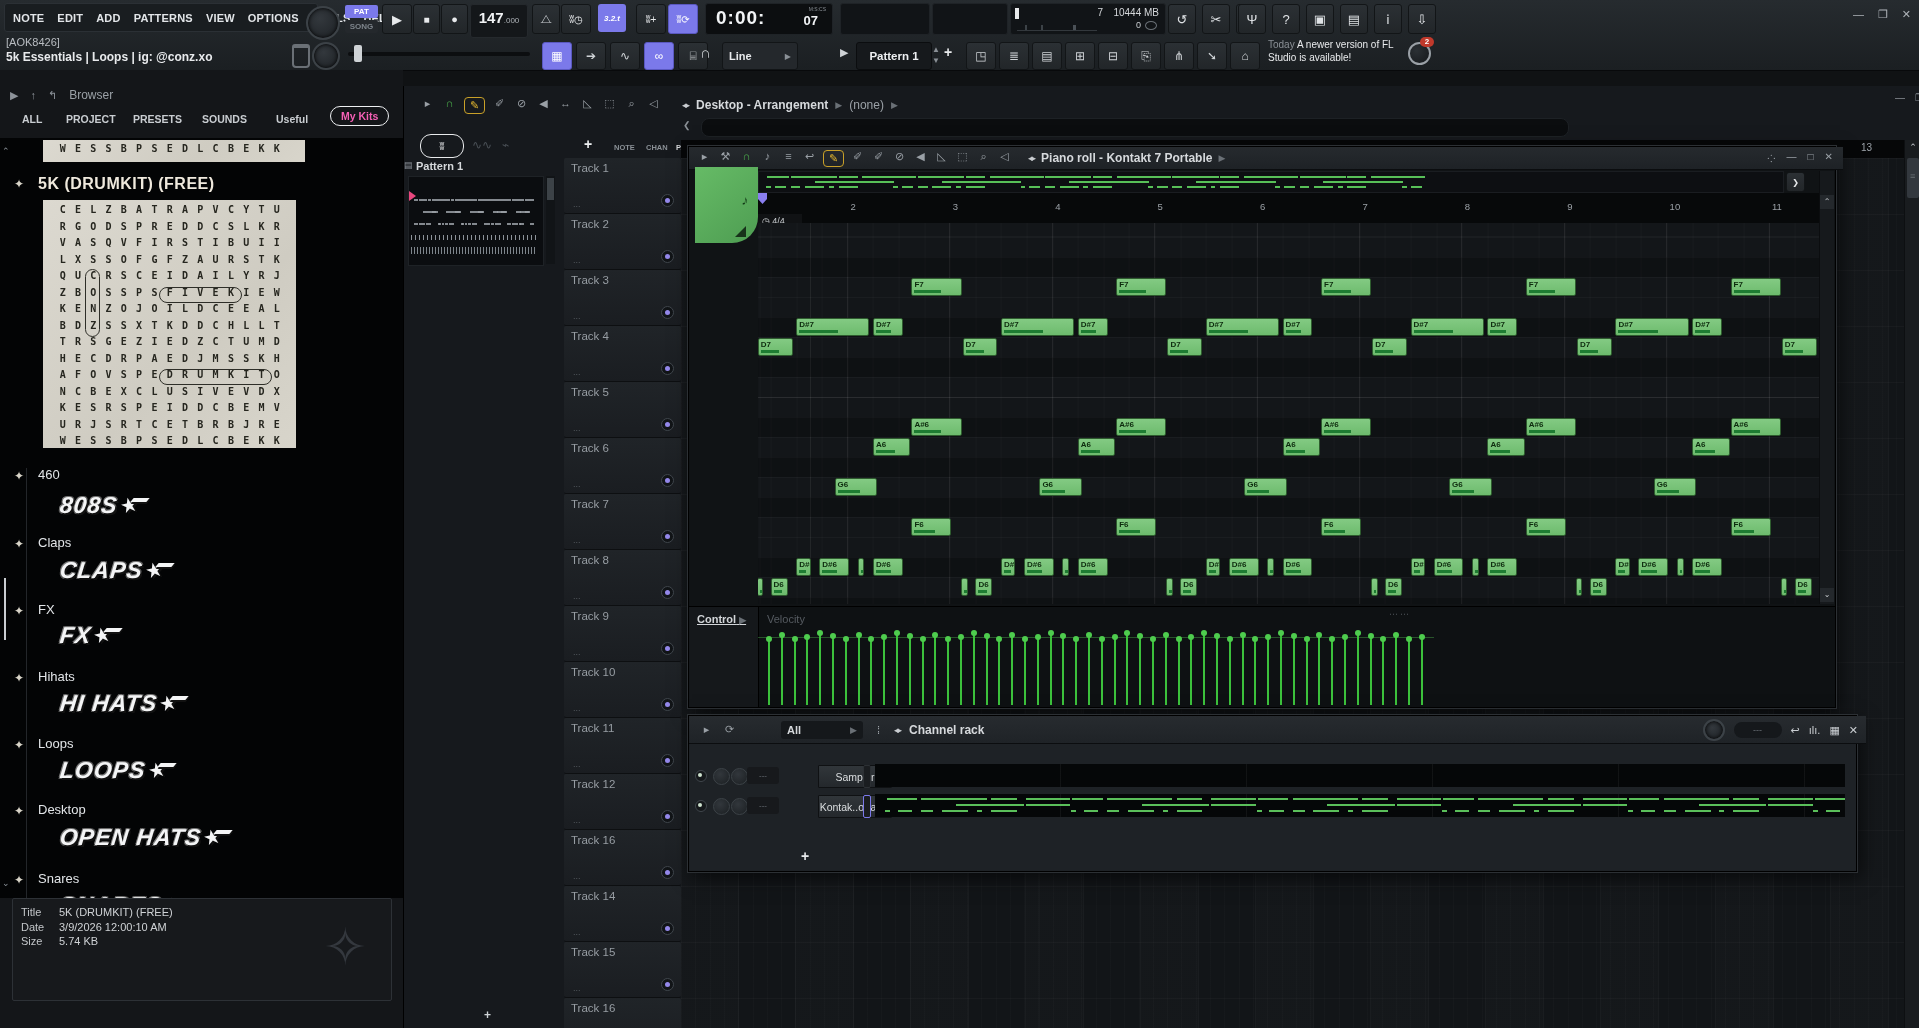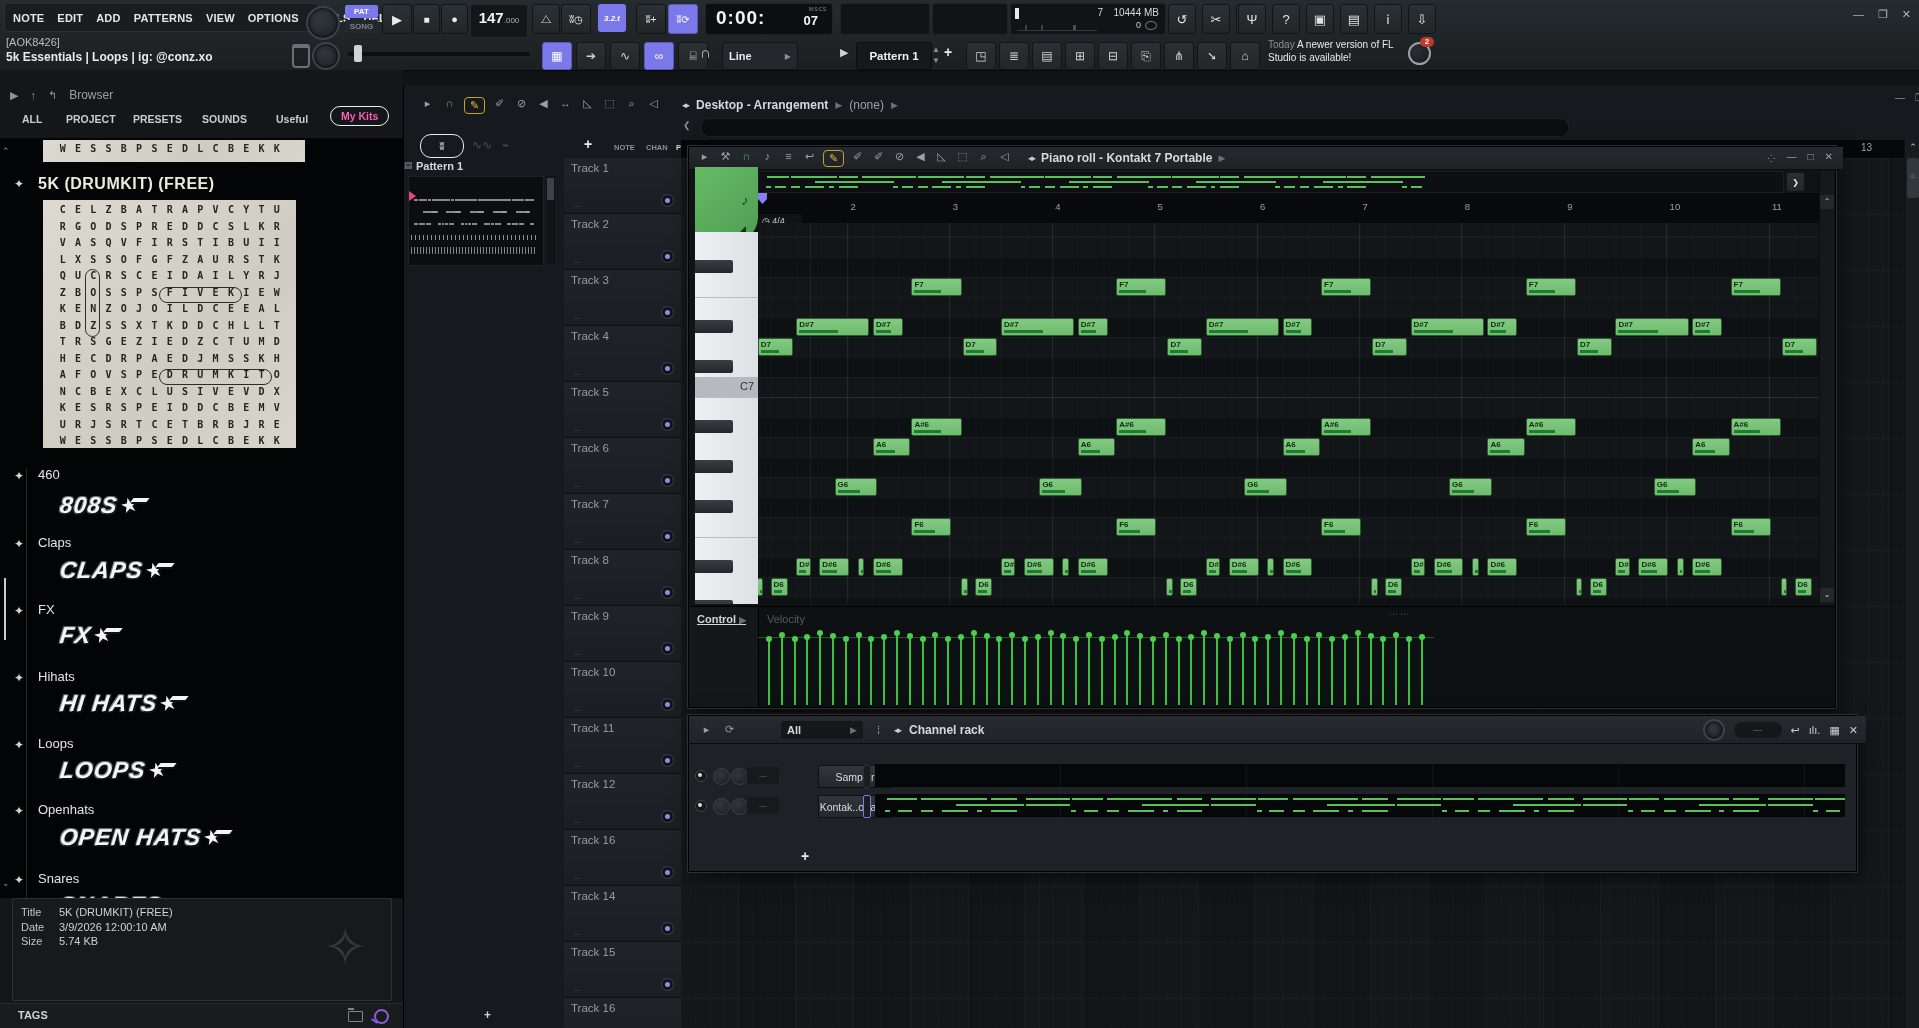--- a/index.html
+++ b/index.html
@@ -703,21 +703,21 @@
             <span class="spark">✦</span>
             <span class="nm">Loops</span>
           </div>
           <div class="item-logo" style="top: 615px;">
             <span class="logotxt">LOOPS</span>
             <span class="logostar">★</span>
             <div class="logoswoosh"></div>
           </div>
           <div class="item-name" style="top: 663px;">
             <span class="spark">✦</span>
-            <span class="nm">Openhats</span>
+            <span class="nm">Desktop</span>
           </div>
           <div class="item-logo" style="top: 682px;">
             <span class="logotxt">OPEN HATS</span>
             <span class="logostar">★</span>
             <div class="logoswoosh"></div>
           </div>
           <div class="item-name" style="top: 732px;">
             <span class="spark">✦</span>
             <span class="nm">Snares</span>
           </div>
@@ -736,25 +736,20 @@
           <div class="inforow">
             <span class="k">Date</span>
             <span class="v">3/9/2026 12:00:10 AM</span>
           </div>
           <div class="inforow">
             <span class="k">Size</span>
             <span class="v">5.74 KB</span>
           </div>
         </div>
       <div id="infospark">✧</div>
-    </div>
-    <div id="btags" class="abs">
-      <span id="tagslbl">TAGS</span>
-      <span id="tagfolder"></span>
-      <span id="tagsearch"></span>
     </div>
   </div>
 
   <div id="playlist" class="abs">
     <div id="pl-titlebar" class="abs">
       <span id="pl-tools" style="display:flex;gap:7px;">
           <span class="tool">▸</span>
           <span class="tool green">∩</span>
           <span class="tool ybox">✎</span>
           <span class="tool">✐</span>
@@ -1078,35 +1073,20 @@
         <span class="barnum" style="left: 706.8px;">8</span>
         <span class="barnum" style="left: 809.2px;">9</span>
         <span class="barnum" style="left: 911.6px;">10</span>
         <span class="barnum" style="left: 1014px;">11</span>
       </div>
     <div id="pr-corner" class="abs">
       <span class="n1">♪</span>
       <span class="n2"></span>
     </div>
     <div id="pr-sig" class="abs">◷ <span>4/4</span></div>
-    <div id="pr-keys" class="abs">
-      <div id="c7key"></div>
-      <span id="c7lbl">C7</span>
-    <div class="bkey" style="top: 28px;"></div>
-        <div class="bkey" style="top: 88px;"></div>
-        <div class="bkey" style="top: 128px;"></div>
-        <div class="bkey" style="top: 188px;"></div>
-        <div class="bkey" style="top: 228px;"></div>
-        <div class="bkey" style="top: 268px;"></div>
-        <div class="bkey" style="top: 328px;"></div>
-        <div class="bkey" style="top: 368px;"></div>
-        <div class="wksep" style="top: 65px;"></div>
-        <div class="wksep" style="top: 165px;"></div>
-        <div class="wksep" style="top: 305px;"></div>
-      </div>
     <div id="pr-grid" class="abs">
       <div id="octline"></div>
     <div class="bkrow" style="top: 34px;"></div>
         <div class="bkrow" style="top: 94px;"></div>
         <div class="bkrow" style="top: 134px;"></div>
         <div class="bkrow" style="top: 194px;"></div>
         <div class="bkrow" style="top: 234px;"></div>
         <div class="bkrow" style="top: 274px;"></div>
         <div class="bkrow" style="top: 334px;"></div>
         <div class="bkrow" style="top: 374px;"></div>

